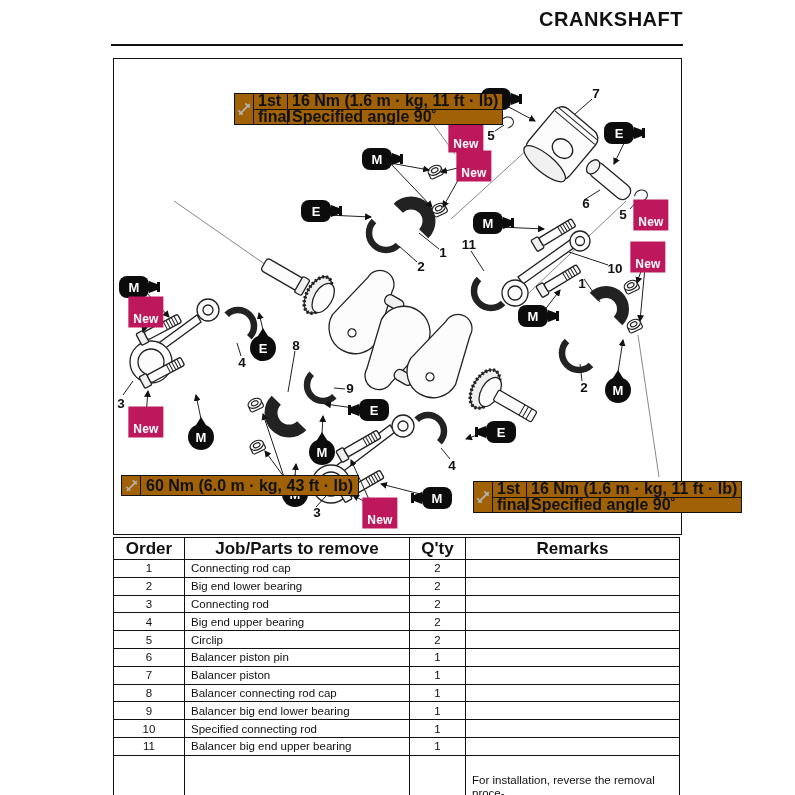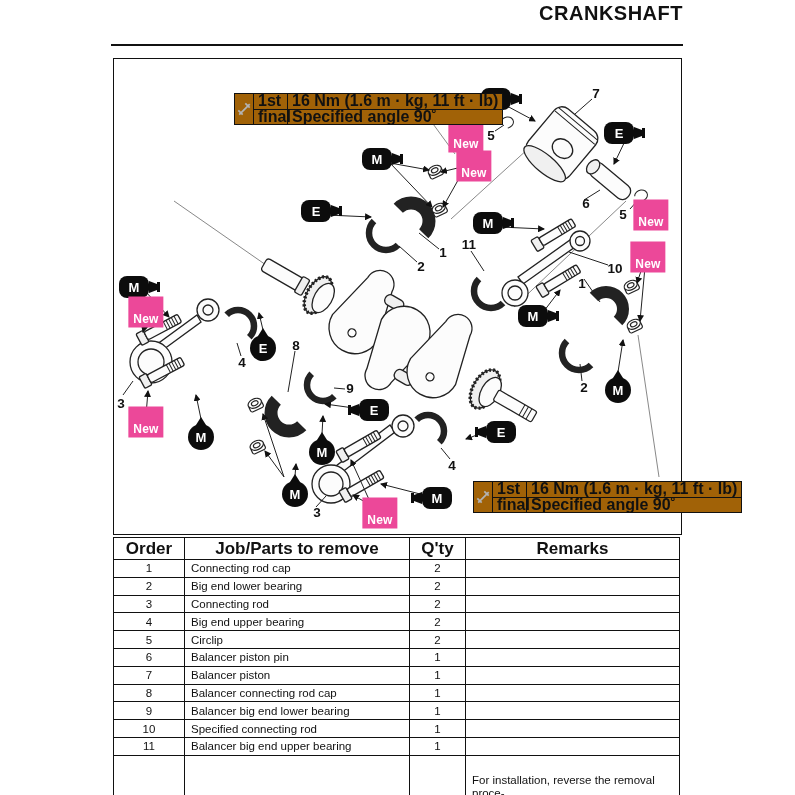--- a/index.html
+++ b/index.html
@@ -1,23 +1,23 @@
 <!DOCTYPE html>
 <html><head>
 <meta charset="utf-8">
 <style>
   html,body{margin:0;padding:0;background:#fff;}
   body{width:795px;height:795px;position:relative;font-family:"Liberation Sans",sans-serif;color:#111;overflow:hidden;}
-  .page-title{position:absolute;left:113px;top:2px;width:570px;text-align:right;font-size:20px;font-weight:bold;letter-spacing:.5px;}
+  .page-title{position:absolute;left:113px;top:8px;width:570px;text-align:right;font-size:20px;font-weight:bold;letter-spacing:.5px;}
   .header-rule{position:absolute;left:111px;top:44px;width:572px;height:2px;background:#111;}
   .diagram-box{position:absolute;left:113px;top:58px;width:567px;height:475px;border:1.6px solid #111;background:#fff;}
   .section-title{position:absolute;left:7px;top:4px;font-size:12.5px;font-weight:bold;}
   .art{position:absolute;left:0;top:0;width:567px;height:475px;}
   .callout{position:absolute;font-weight:bold;font-size:13.5px;line-height:1;transform:translate(-50%,-50%);z-index:4;}
-  .new-tag{position:absolute;background:#ec4899;color:#fff;font-weight:bold;font-size:12px;line-height:1;padding:16px 5px 3px;transform:translate(-50%,-50%);z-index:4;letter-spacing:.2px;}
+  .new-tag{position:absolute;background:#be185d;color:#fff;font-weight:bold;font-size:12px;line-height:1;padding:16px 5px 3px;transform:translate(-50%,-50%);z-index:4;letter-spacing:.2px;}
   .tq-box{position:absolute;display:flex;border:1.6px solid #111;background:#a16207;z-index:5;font-weight:bold;font-size:16px;}
   .tq-wrench{width:18px;border-right:1px solid #111;display:flex;align-items:center;justify-content:center;}
   .tq-grid{display:grid;grid-template-columns:34px 1fr;}
   .tq-grid .cell{padding:1px 4px;white-space:nowrap;line-height:12.5px;display:flex;align-items:center;}
   .tq-grid .r1{border-bottom:1px solid #111;}
   .tq-grid .stage{border-right:1px solid #111;}
   .tq-single{display:flex;align-items:center;padding:1px 5px;white-space:nowrap;}
   .parts-table{position:absolute;left:113px;top:537px;width:567px;border-collapse:collapse;table-layout:fixed;font-size:11.5px;z-index:2;}
   .parts-table th,.parts-table td{border:1px solid #111;padding:0 6px;overflow:hidden;white-space:nowrap;}
   .parts-table{border:1.6px solid #111;}
@@ -396,20 +396,28 @@
         </svg>
       </div>
     <div class="tq-grid">
       <div class="cell r1 stage">1st</div>
       <div class="cell r1">16 Nm (1.6 m · kg, 11 ft · lb)</div>
       <div class="cell stage">final</div>
       <div class="cell">Specified angle 90˚</div>
     </div>
   </div>
 
+  <div class="tq-box" style="left:7px;top:416px;height:19px;">
+    <div class="tq-wrench">
+        <svg width="13" height="13" viewBox="0 0 16 16">
+          <path d="M2.5,14.5 L12,5 M9.5,1.5 L14.5,6.5 M12,5 l2.5,-2.5 M1.5,9.5 l5,5" stroke="#b3b3b3" stroke-width="2" fill="none"></path>
+        </svg>
+      </div>
+    <div class="tq-single">60 Nm (6.0 m · kg, 43 ft · lb)</div>
+  </div>
 
   <div class="new-tag" style="left:352px;top:78px;">New</div>
   <div class="new-tag" style="left:360px;top:107px;">New</div>
   <div class="new-tag" style="left:537px;top:156px;">New</div>
   <div class="new-tag" style="left:534px;top:198px;">New</div>
   <div class="new-tag" style="left:32px;top:253px;">New</div>
   <div class="new-tag" style="left:32px;top:363px;">New</div>
   <div class="new-tag" style="left:266px;top:454px;">New</div>
 
   <div class="callout" style="left:482px;top:35px;">7</div>

